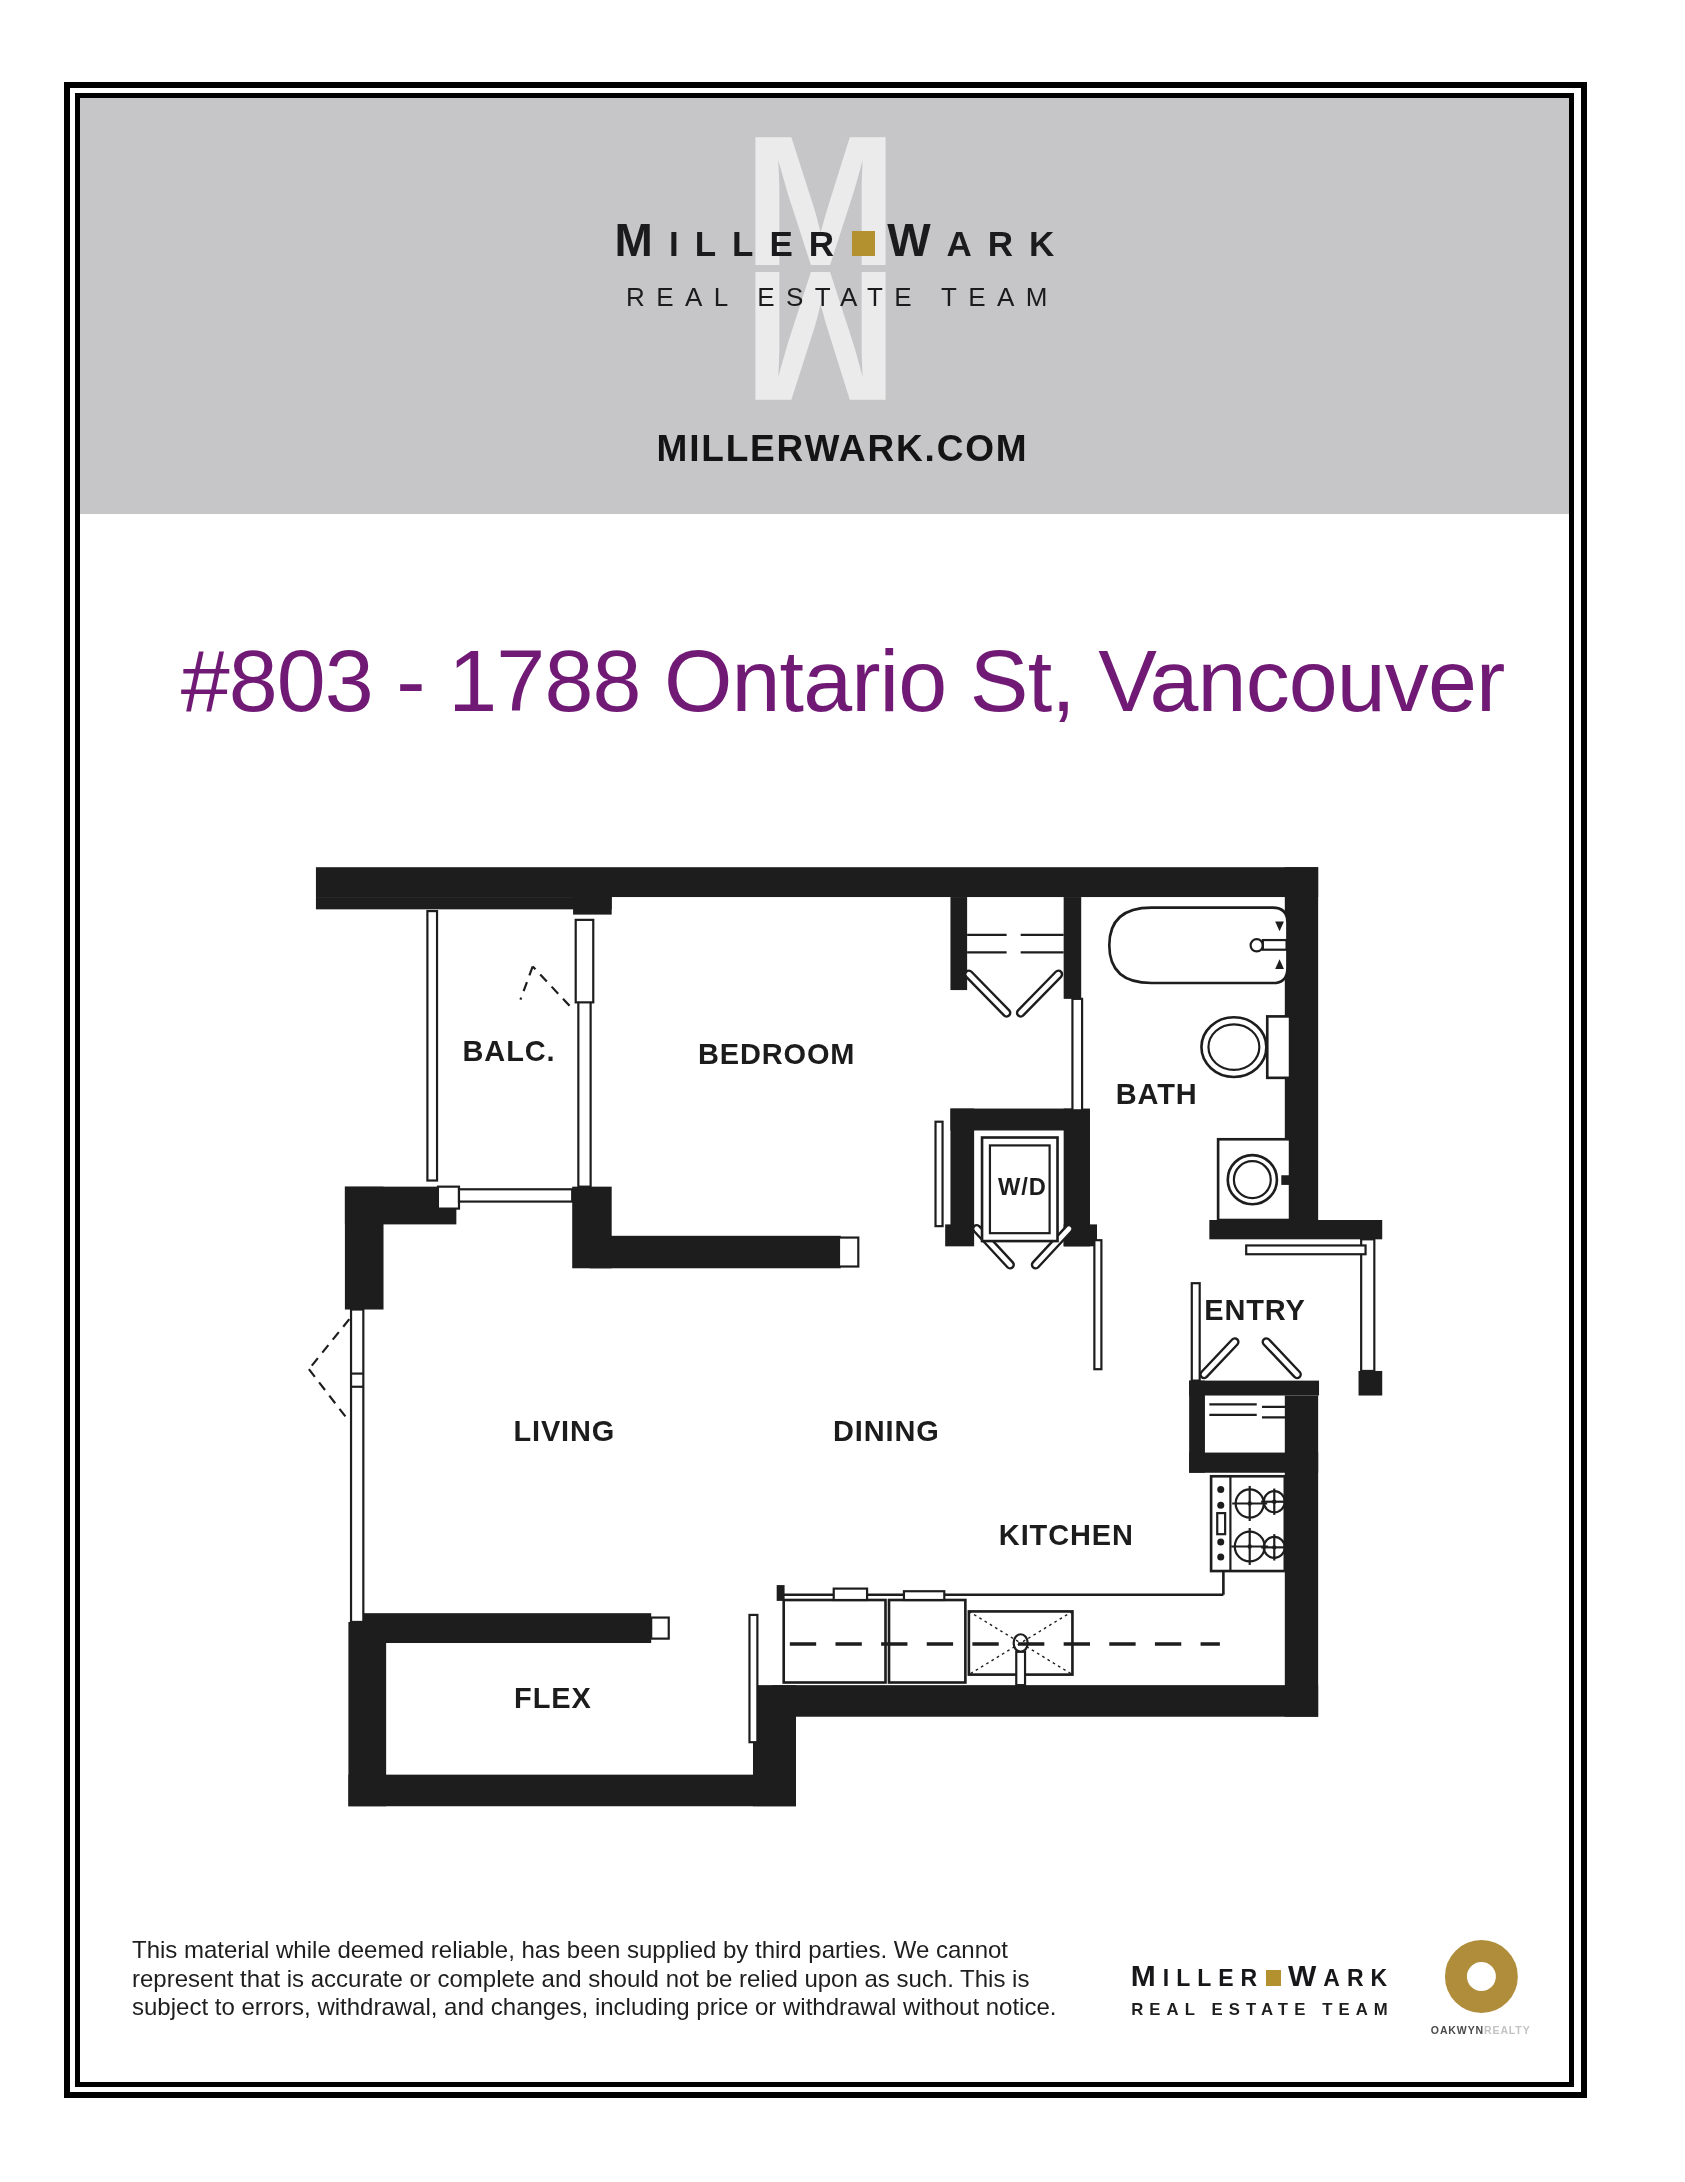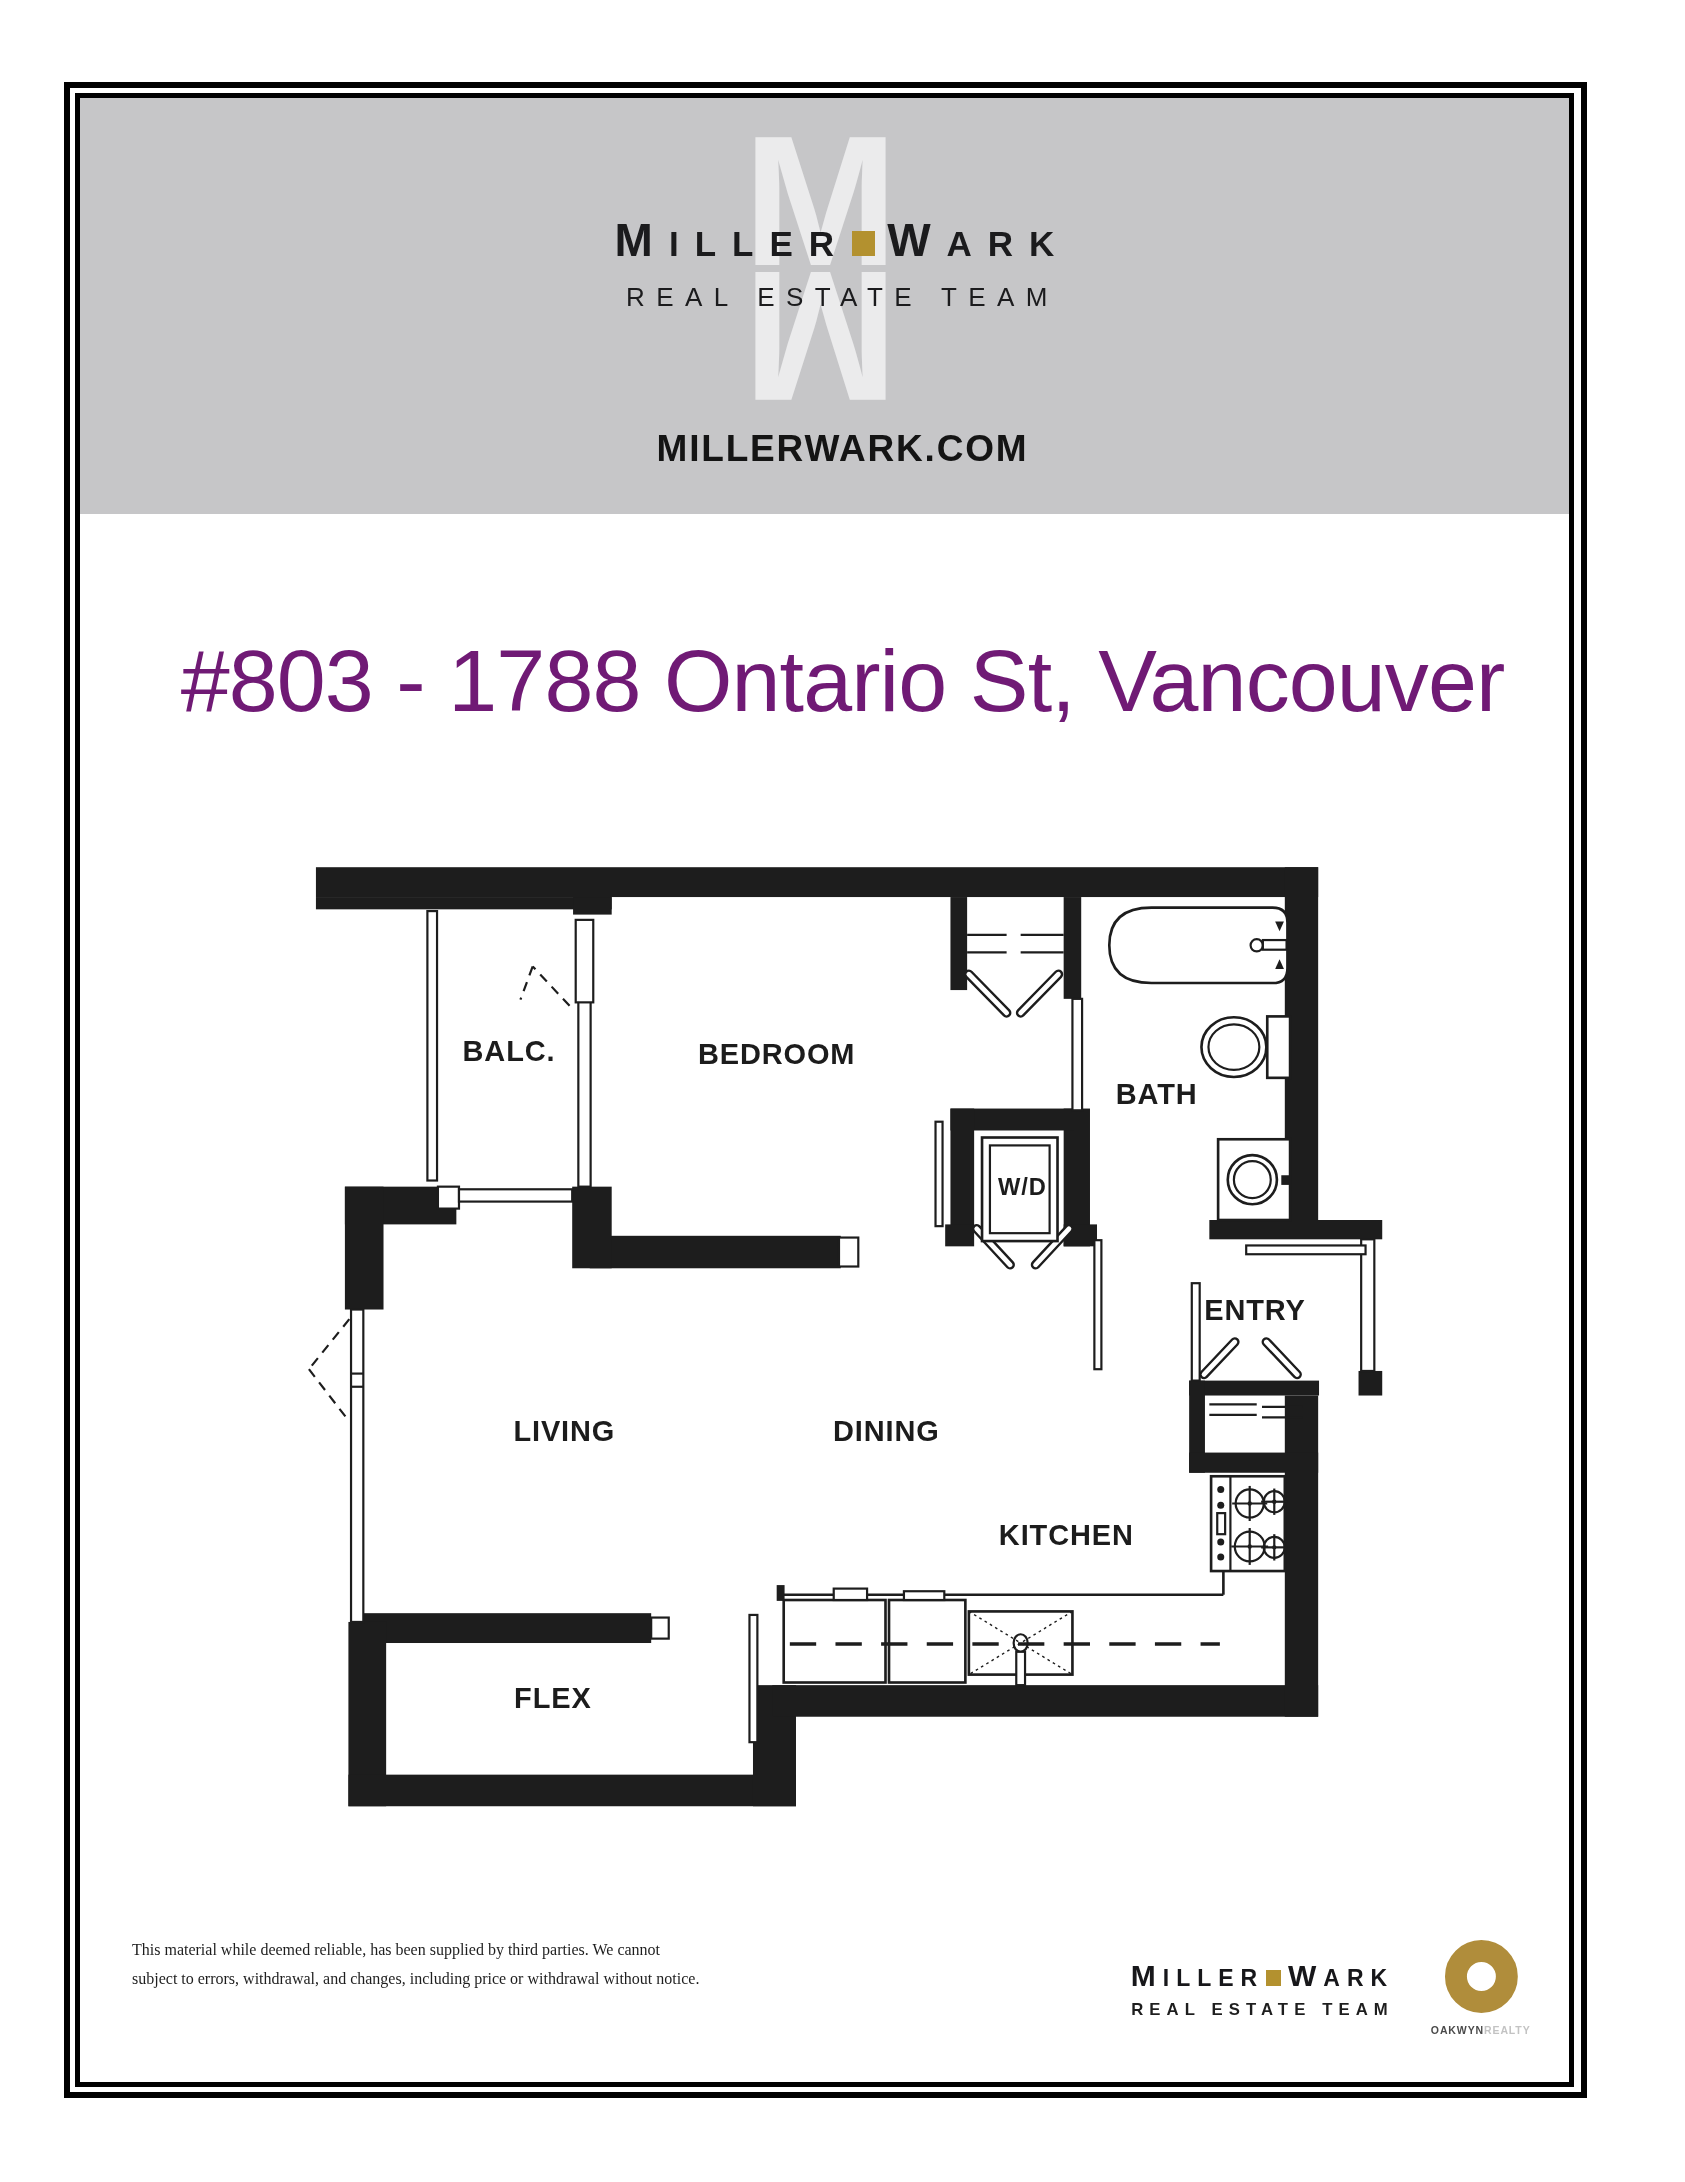--- a/index.html
+++ b/index.html
@@ -13,22 +13,22 @@
         background:#c6c6c8;z-index:1;}
   svg.overlay{position:absolute;left:0;top:0;z-index:2;}
   .htext{position:absolute;left:0;width:1685px;text-align:center;line-height:1;z-index:3;}
   .brand-hdr{top:217px;font-size:46px;font-weight:bold;color:#1b1b1d;letter-spacing:16px;white-space:nowrap;}
   .brand-hdr .b-small{font-size:35px;}
   .b-square{display:inline-block;background:#b3912f;}
   .brand-hdr .b-square{width:23px;height:24.6px;margin:0 12.3px 0 1.8px;}
   .tagline-hdr{top:284px;font-size:26px;letter-spacing:11.4px;color:#1b1b1d;white-space:nowrap;}
   .website{top:430px;font-size:37px;font-weight:bold;letter-spacing:1.8px;color:#141414;}
   .title{top:637px;font-size:88px;font-family:Liberation Sans, sans-serif;color:#701a75;letter-spacing:-0.9px;white-space:nowrap;}
-  .disclaimer{position:absolute;left:132px;top:1936px;width:1036px;font-size:16px;
-        line-height:28.5px;color:#1e1e1e;z-index:3;text-align:left;font-family:Liberation Serif, serif;}
+  .disclaimer{position:absolute;left:132px;top:1936px;width:1036px;font-size:24px;
+        line-height:28.5px;color:#1e1e1e;z-index:3;text-align:left;}
   .disclaimer div{white-space:nowrap;}
   .brand-ftr{position:absolute;left:1124px;top:1961px;width:277px;text-align:center;
         font-size:30px;font-weight:bold;letter-spacing:7px;color:#17171a;line-height:1;z-index:3;white-space:nowrap;}
   .brand-ftr .b-small{font-size:23px;}
   .brand-ftr .b-square{width:15px;height:16px;margin:0 7px 0 1.8px;}
   .tagline-ftr{margin-top:10.5px;font-size:16.7px;font-weight:bold;letter-spacing:6.1px;color:#1e1e1e;}
   
   .wall{fill:#1d1d1d;stroke:none;}
   .thin{stroke:#1d1d1d;stroke-width:2.5;fill:none;}
   .thin3{stroke:#1d1d1d;stroke-width:3;fill:none;}
@@ -239,20 +239,21 @@
   <div class="htext brand-hdr">
     <span class="b-big">M</span><span class="b-small">ILLER</span><span class="b-square"></span><span class="b-big">W</span><span class="b-small">ARK</span>
   </div>
   <div class="htext tagline-hdr">REAL ESTATE TEAM</div>
   <div class="htext website">MILLERWARK.COM</div>
 
   <div class="htext title">#803 - 1788 Ontario St, Vancouver</div>
 
   <div class="disclaimer">
     <div>This material while deemed reliable, has been supplied by third parties. We cannot</div>
+    <div>represent that is accurate or complete and should not be relied upon as such. This is</div>
     <div>subject to errors, withdrawal, and changes, including price or withdrawal without notice.</div>
   </div>
 
   <div class="brand-ftr">
     <div>
       <span class="b-big">M</span><span class="b-small">ILLER</span><span class="b-square"></span><span class="b-big">W</span><span class="b-small">ARK</span>
     </div>
     <div class="tagline-ftr">REAL ESTATE TEAM</div>
   </div>
 

